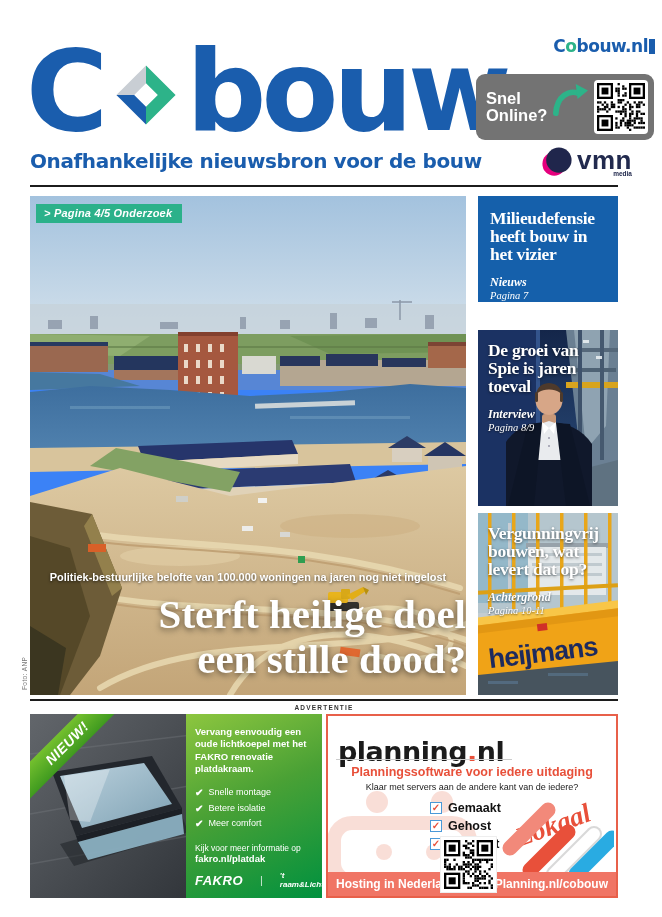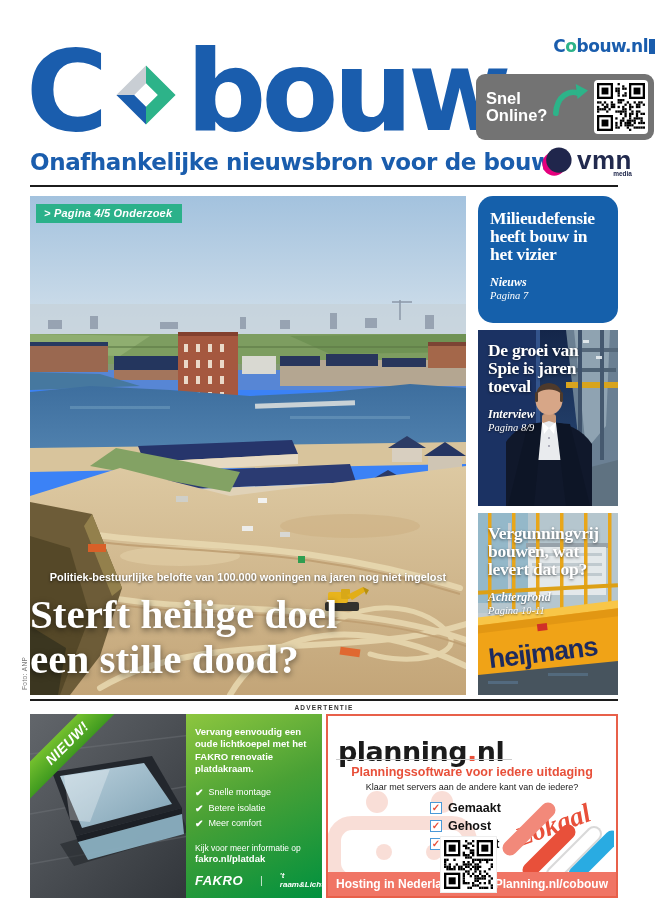--- a/index.html
+++ b/index.html
@@ -21,47 +21,47 @@
   .brand .omark{width:74px;height:74px;margin:0 3px 2px 6px;}
 
   .snel-badge{position:absolute;left:476px;top:74px;width:178px;height:66px;background:#737373;
               border-radius:9px;display:flex;align-items:center;padding:6px 6px 6px 10px;box-sizing:border-box;}
   .snel-text{color:#fff;font-weight:bold;font-size:16.5px;line-height:1.05;width:66px;}
   .snel-arrow{width:36px;height:34px;margin:0 2px 14px 0;}
   .snel-qr{width:54px;height:54px;background:#fff;border-radius:4px;padding:3px;box-sizing:border-box;margin-left:auto;}
   .snel-qr svg{width:100%;height:100%;display:block;}
 
   .tagline{position:absolute;left:30px;top:149px;font-family:"DejaVu Sans",sans-serif;font-weight:bold;
-           font-size:23px;letter-spacing:-0.4px;color:#1a5dad;}
+           font-size:20px;letter-spacing:-0.4px;color:#1a5dad;}
 
   .vmn{position:absolute;left:541px;top:146px;display:flex;align-items:center;gap:4px;}
   .vmn svg{width:32px;height:32px;}
   .vmn-name{font-size:26px;font-weight:bold;color:#222a4e;line-height:1;font-family:Liberation Sans, sans-serif;letter-spacing:0.5px;}
   .vmn-sub{display:block;font-size:6.5px;font-weight:bold;color:#222a4e;text-align:right;margin-top:-3px;}
 
   .rule-top{position:absolute;left:30px;top:185px;width:588px;height:2px;background:#1c1c1c;}
 
   
   .hero{position:absolute;left:30px;top:196px;width:436px;height:499px;overflow:hidden;background:#3b82f6;}
   .hero svg.photo{position:absolute;inset:0;display:block;}
   .hero-tag{position:absolute;left:6px;top:8px;background:#2bb18a;color:#fff;font-size:11px;
             font-style:italic;font-weight:bold;padding:3px 10px 4px 8px;letter-spacing:0.2px;}
   .hero-kicker{position:absolute;left:0;right:0;bottom:112px;text-align:center;color:#fff;font-weight:bold;
                font-size:11.5px;white-space:nowrap;transform:scaleX(.95);
                text-shadow:0 1px 3px rgba(0,0,0,.65);}
-  .hero-headline{position:absolute;left:0;right:0;bottom:14px;text-align:left;color:#fff;
+  .hero-headline{position:absolute;left:0;right:0;bottom:14px;text-align:right;color:#fff;
                  font-family:"Liberation Serif",serif;font-weight:bold;font-size:41px;line-height:1.08;
                  text-shadow:0 2px 6px rgba(0,0,0,.55);}
   .photo-credit{position:absolute;left:21px;top:690px;transform:rotate(-90deg);transform-origin:left top;
                 font-size:6.5px;color:#777;letter-spacing:.4px;}
 
   
   .teaser{position:absolute;left:478px;width:140px;box-sizing:border-box;overflow:hidden;}
   .teaser svg.photo{position:absolute;inset:0;display:block;}
-  .t1{top:196px;height:127px;background:#1560ab;padding:13px 12px;border-radius:15px;}
+  .t1{top:196px;height:106px;background:#1560ab;padding:13px 12px;}
   .t-overlay{position:absolute;top:11px;left:10px;right:6px;}
   .t-title{color:#fff;font-family:"Liberation Serif",serif;font-weight:bold;font-size:17.5px;
            line-height:1.04;letter-spacing:-0.3px;}
   .t-shadow .t-title{text-shadow:0 1px 3px rgba(0,0,0,.55);}
   .t-cat{font-style:italic;font-weight:bold;font-size:12px;color:#fff;font-family:"Liberation Serif",serif;margin-top:11px;}
   .t-page{font-style:italic;font-size:10.5px;color:#fff;font-family:"Liberation Serif",serif;}
   .t-shadow .t-cat,.t-shadow .t-page{text-shadow:0 1px 2px rgba(0,0,0,.6);}
   .t2{top:330px;height:176px;background:#1a2c52;}
   .t3{top:513px;height:182px;background:#c2ccd2;}
 

